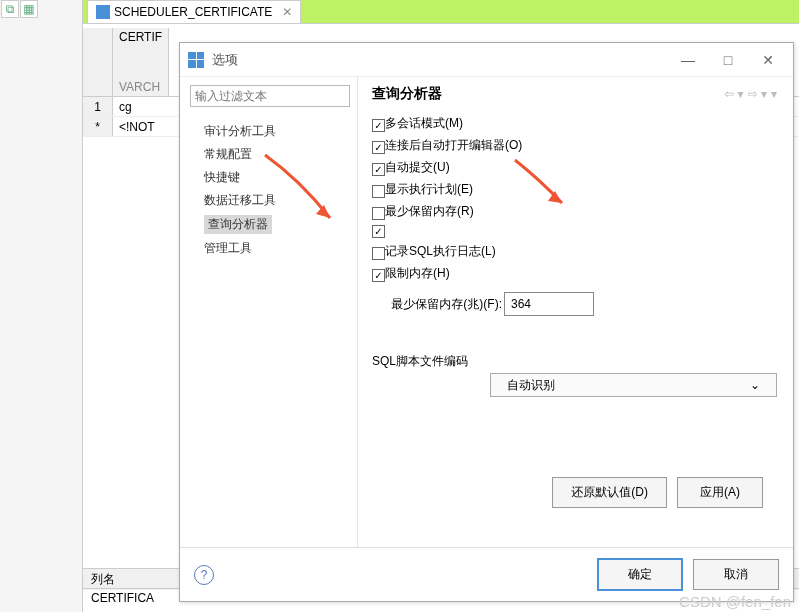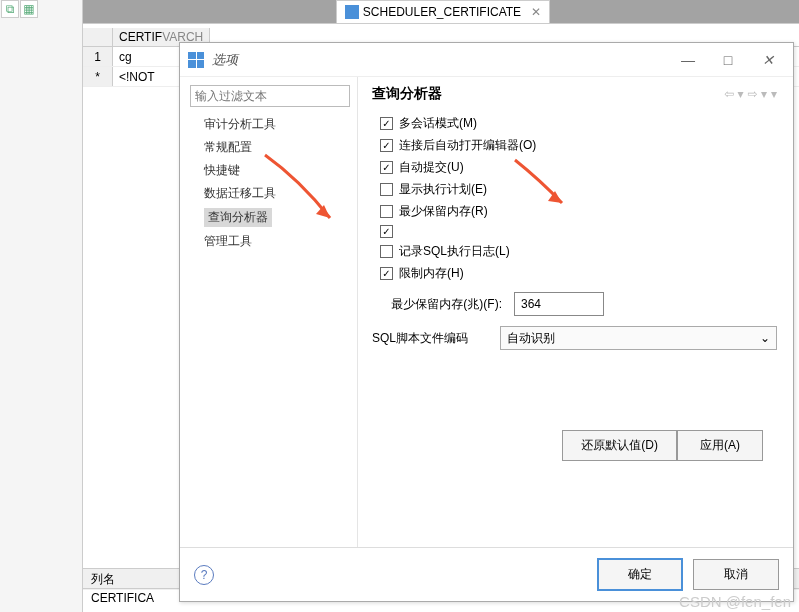--- a/index.html
+++ b/index.html
@@ -1,66 +1,66 @@
 <!DOCTYPE html>
 <html><head>
 <meta charset="utf-8">
 <style>
   * { box-sizing: border-box; margin: 0; padding: 0; font-family: "Microsoft YaHei", "Segoe UI", sans-serif; font-size: 12px; }
   body { background: #fff; width: 799px; height: 612px; overflow: hidden; position: relative; }
   .bg-left { position: absolute; left: 0; top: 0; width: 83px; height: 612px; background: #f5f5f5; border-right: 1px solid #ccc; }
   .bg-toolbar { position: absolute; left: 0; top: 0; width: 40px; height: 20px; display: flex; }
   .tb-item { width: 18px; height: 18px; border: 1px solid #ccc; margin-left: 1px; background: #fff; display: flex; align-items: center; justify-content: center; color: #5a7; }
-  .tab-bar { position: absolute; left: 83px; top: 0; right: 0; height: 24px; background: #a3a3a3; border-bottom: 1px solid #ccc; display: flex; align-items: center; padding-left: 4px; justify-content: center; }
+  .tab-bar { position: absolute; left: 83px; top: 0; right: 0; height: 24px; background: #bef264; border-bottom: 1px solid #ccc; display: flex; align-items: center; padding-left: 4px; }
   .tab { display: flex; align-items: center; gap: 4px; padding: 4px 8px; background: #fff; border: 1px solid #ccc; border-bottom: none; }
   .tab-icon { width: 14px; height: 14px; background: #4a90d9; }
   .tab-close { margin-left: 6px; color: #888; }
   .grid-area { position: absolute; left: 83px; top: 28px; right: 0; bottom: 60px; background: #fff; }
   .grid-header { display: flex; border-bottom: 1px solid #ccc; }
   .gh-rownum { width: 30px; border-right: 1px solid #ccc; background: #f0f0f0; }
-  .gh-cell { flex-direction: row; display: flex; border-right: 1px solid #ccc; background: #f0f0f0; padding: 2px 6px; }
+  .gh-cell { flex-direction: column; display: flex; border-right: 1px solid #ccc; background: #f0f0f0; padding: 2px 6px; gap: 36px; }
   .grid-row { display: flex; border-bottom: 1px solid #eee; height: 20px; align-items: stretch; }
   .gr-num { width: 30px; border-right: 1px solid #ccc; background: #f0f0f0; text-align: center; line-height: 20px; }
   .gr-cell { padding: 2px 6px; border-right: 1px solid #eee; line-height: 16px; width: 120px; }
   .bottom-strip { position: absolute; left: 83px; bottom: 22px; right: 0; height: 22px; background: #f0f0f0; border-top: 1px solid #ccc; display: flex; align-items: center; padding-left: 6px; gap: 4px; }
   .nav-btn { border: 1px solid #bbb; width: 18px; height: 16px; background: #fff; font-size: 9px; display: flex; align-items: center; justify-content: center; color: #666; }
   .bottom-tabs { position: absolute; left: 83px; bottom: 0; right: 0; height: 44px; border-top: 1px solid #ccc; }
   .bt-header { height: 20px; background: #f0f0f0; border-bottom: 1px solid #ccc; padding: 2px 8px; }
   .bt-cell { padding: 2px 8px; }
 
   
   .dialog { position: absolute; left: 179px; top: 42px; width: 615px; height: 560px; background: #fff; border: 1px solid #aaa; box-shadow: 1px 1px 4px rgba(0,0,0,.15); display: flex; flex-direction: column; }
-  .dlg-title { height: 34px; display: flex; align-items: center; padding: 0 8px; border-bottom: 1px solid #eee; font-style: italic; }
+  .dlg-title { height: 34px; display: flex; align-items: center; padding: 0 8px; border-bottom: 1px solid #eee; }
   .dlg-icon { width: 16px; height: 16px; margin-right: 8px; display: grid; grid-template-columns: 1fr 1fr; grid-template-rows: 1fr 1fr; gap: 1px; }
   .dlg-icon > div { background: #4a90d9; }
   .dlg-title-txt { flex: 1; color: #555; font-size: 13px; }
   .win-btns { display: flex; gap: 18px; margin-right: 6px; color: #666; }
   .win-btn { width: 22px; text-align: center; font-size: 14px; }
   .dlg-body { flex: 1; display: flex; overflow: hidden; }
   .dlg-left { width: 178px; border-right: 1px solid #e5e5e5; padding: 8px 10px; }
-  .filter-box { width: 160px; height: 22px; border: 1px solid #bbb; padding: 2px 4px; color: #999; margin-bottom: 6px; background: #fff; }
+  .filter-box { width: 160px; height: 22px; border: 1px solid #bbb; padding: 2px 4px; color: #999; margin-bottom: 13px; background: #fff; }
   .tree-item { padding: 3px 0 3px 14px; color: #333; }
   .tree-sel { background: #d8d8d8; display: inline-block; padding: 1px 4px; }
   .dlg-right { flex: 1; padding: 8px 16px 8px 14px; overflow: auto; }
   .section-head { display: flex; align-items: center; margin-bottom: 12px; }
   .section-title { font-weight: bold; font-size: 14px; flex: 1; }
   .nav-arrows { color: #bbb; display: flex; gap: 4px; font-size: 12px; }
-  .chk-row { display: flex; align-items: center; gap: 6px; margin: 5px 8px; }
+  .chk-row { display: flex; align-items: flex-end; margin: 5px 0; }
   .chk { width: 13px; height: 13px; border: 1px solid #666; display: flex; align-items: center; justify-content: center; font-size: 10px; line-height: 10px; }
   .chk.checked::after { content: "✓"; color: #000; font-size: 10px; }
-  .form-row { display: flex; align-items: center; gap: 12px; margin: 10px 0; }
+  .form-row { display: flex; align-items: center; gap: 2px; margin: 10px 0; }
   .form-label { width: 130px; text-align: right; }
   .text-input { border: 1px solid #888; height: 24px; padding: 2px 6px; width: 90px; background: #fff; }
-  .select-box { border: 1px solid #aaa; height: 24px; flex: 1; display: flex; align-items: center; justify-content: space-between; padding: 0 6px; background: #fafafa; }
+  .select-box { border: 1px solid #aaa; height: 24px; flex: 1; display: flex; align-items: center; justify-content: space-between; padding: 0 16px; background: #fafafa; margin-top: 47px; }
   .dlg-foot { border-top: 1px solid #ddd; padding: 10px 14px; display: flex; align-items: center; gap: 10px; }
   .help-icon { width: 20px; height: 20px; border: 1.5px solid #5a7bbf; border-radius: 50%; color: #5a7bbf; text-align: center; line-height: 18px; }
   .spacer { flex: 1; }
   .btn { border: 1px solid #999; background: #f5f5f5; padding: 6px 18px; min-width: 86px; text-align: center; }
   .btn.primary { border: 2px solid #4a90d9; }
-  .mid-btns { display: flex; padding: 10px 14px 0 0; justify-content: flex-end; }
+  .mid-btns { display: flex; gap: 10px; padding: 10px 14px 0 0; justify-content: flex-end; }
 
   
   .arrow { position: absolute; pointer-events: none; }
   .arrow svg { overflow: visible; }
   .watermark { position: absolute; right: 8px; bottom: 2px; color: #ccc; font-size: 15px; }
 </style>
 </head>
 <body>
 
 <div class="bg-left">

